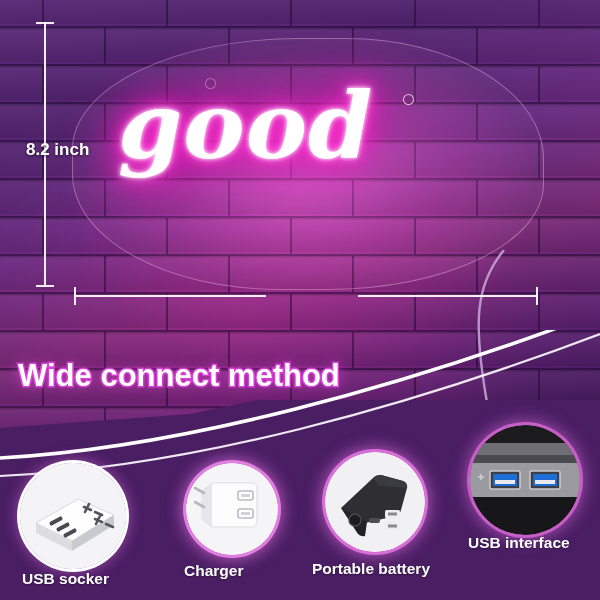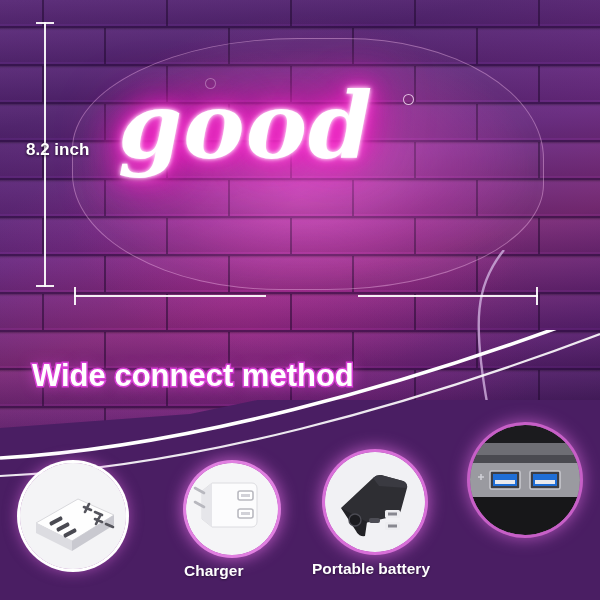--- a/index.html
+++ b/index.html
@@ -75,21 +75,21 @@
   #hcap-r{left:536px;top:287px;width:2px;height:18px;}
   .dimlabel{
     position:absolute;color:#fff;font-size:17px;font-weight:700;
     text-shadow:0 1px 3px rgba(0,0,0,.65);white-space:nowrap;padding-left:16px;
   }
   #label-h{left:10px;top:140px;}
   #label-w{left:272px;top:285px;}
 
   
   #headline{
-    position:absolute;left:32px;top:358px;
+    position:absolute;left:18px;top:358px;
     font-size:31px;font-weight:700;color:#ffffff;
     -webkit-text-stroke:3px #d43fd4;
     paint-order:stroke fill;
     text-shadow:0 0 14px rgba(230,70,220,.85);
     white-space:nowrap;
   }
 
   
   .panel{position:absolute;left:0;top:400px;width:600px;height:200px;background:#4A1E63;
          clip-path:polygon(0 28px,190px 14px,420px -34px,600px -110px,600px 200px,0 200px);}
@@ -248,20 +248,21 @@
           <rect x="31" y="38" width="14" height="4" rx="1.6" transform="rotate(-29 38 40)"></rect>
         </g>
         <g fill="none" stroke="#55555d" stroke-width="2.6" stroke-linecap="round">
           <path d="M52 14 l7 3 M57 11 l-4 8 M63 19 l7 3"></path>
           <path d="M63 26 l7 3 M68 23 l-4 8 M74 31 l7 3"></path>
         </g>
       </g>
     </svg>
   </div>
   <div class="ring" id="ring-socket"></div>
+  <div class="plabel" id="label-socket">USB socker</div>
 
   <div class="thumb" id="thumb-charger">
     <svg viewBox="0 0 92 92" width="92" height="92">
       <rect width="92" height="92" fill="#f5f5f7"></rect>
       <g>
         <path d="M16 28 l10 -8 h40 a5 5 0 0 1 5 5 v34 a5 5 0 0 1 -5 5 h-40 l-10 -8 z" fill="#fcfcfd" stroke="#dcdce0" stroke-width="1"></path>
         <path d="M16 28 l10 -8 v44 l-10 -8 z" fill="#e6e6ea"></path>
         <g fill="none" stroke="#b8b8bf" stroke-width="2.6" stroke-linecap="round">
           <path d="M18 30 l-9 -5 M18 44 l-9 -5"></path>
         </g>
@@ -309,14 +310,15 @@
         <rect x="60" y="46" width="30" height="18" rx="1.5" fill="#3d3d43" stroke="#c9c9cf" stroke-width="1.6"></rect>
         <rect x="63" y="49" width="24" height="12" fill="#1f6ed6"></rect>
         <rect x="65" y="55" width="20" height="4" fill="#e9e9ee"></rect>
       </g>
       <g fill="none" stroke="#cfcfd5" stroke-width="1.6">
         <path d="M8 52 h6 M11 49 v6"></path>
       </g>
     </svg>
   </div>
   <div class="ring" id="ring-usb"></div>
+  <div class="plabel" id="label-usb">USB interface</div>
 
 </div>
 
 </body></html>

